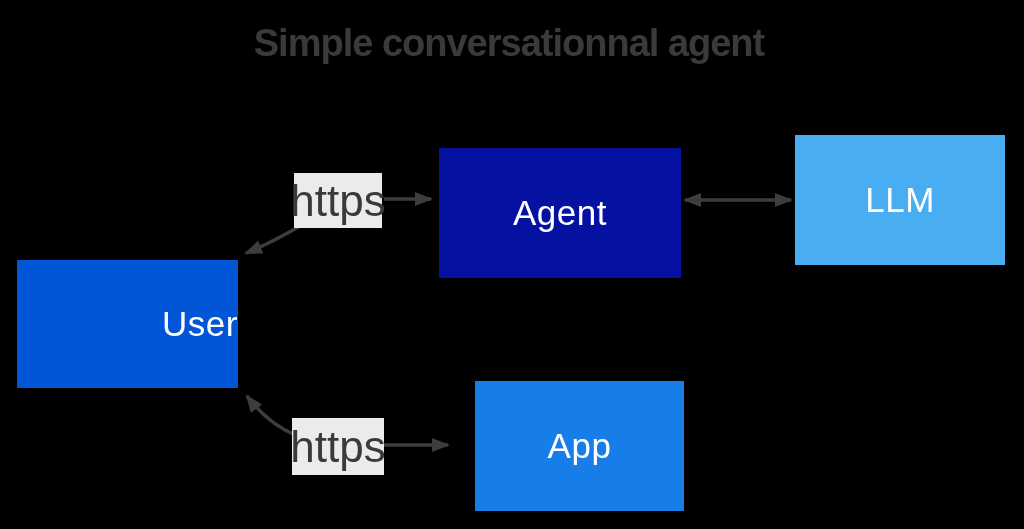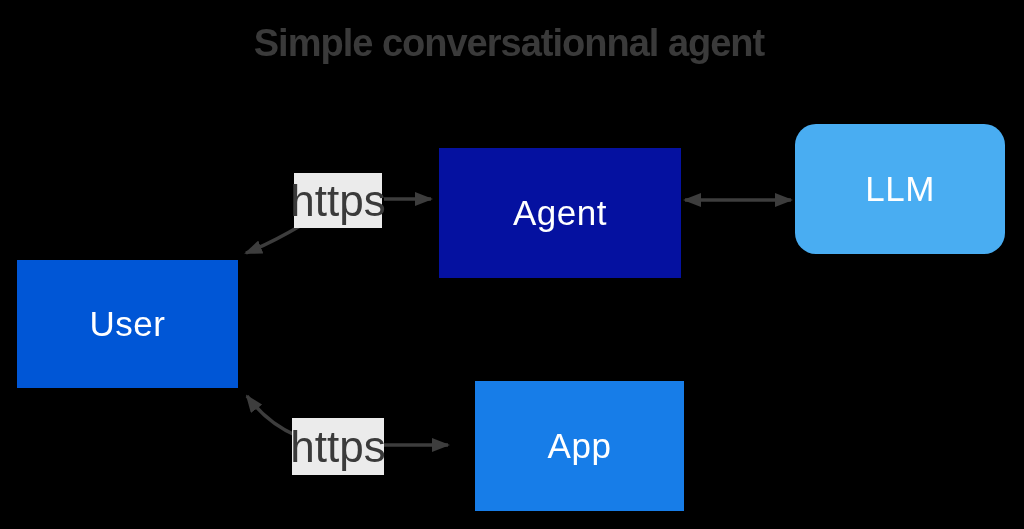--- a/index.html
+++ b/index.html
@@ -25,23 +25,23 @@
   .node {
     position: absolute;
     display: flex;
     align-items: center;
     justify-content: center;
     color: #ffffff;
     font-size: 35px;
     font-weight: 500;
     letter-spacing: 0.5px;
   }
-  .node-user  { left: 17px;  top: 260px; width: 221px; height: 128px; background: #0056d6; }
+  .node-user  { left: 17px;  top: 260px; width: 221px; height: 128px; background: #0056d6; justify-content: flex-end; }
   .node-agent { left: 439px; top: 136px; width: 242px; height: 130px; background: #0511a0; margin-top: 12px; }
-  .node-llm   { left: 795px; top: 124px; width: 210px; height: 130px; background: #49adf2; border-radius: 21px; }
+  .node-llm   { left: 795px; top: 135px; width: 210px; height: 130px; background: #49adf2; }
   .node-app   { left: 456px; top: 381px; width: 209px; height: 130px; background: #177de8; margin-left: 19px; }
   .edge-label {
     position: absolute;
     display: flex;
     align-items: center;
     justify-content: center;
     background: #ebebeb;
     color: #3a3a3a;
     font-size: 44px;
     font-weight: 400;

